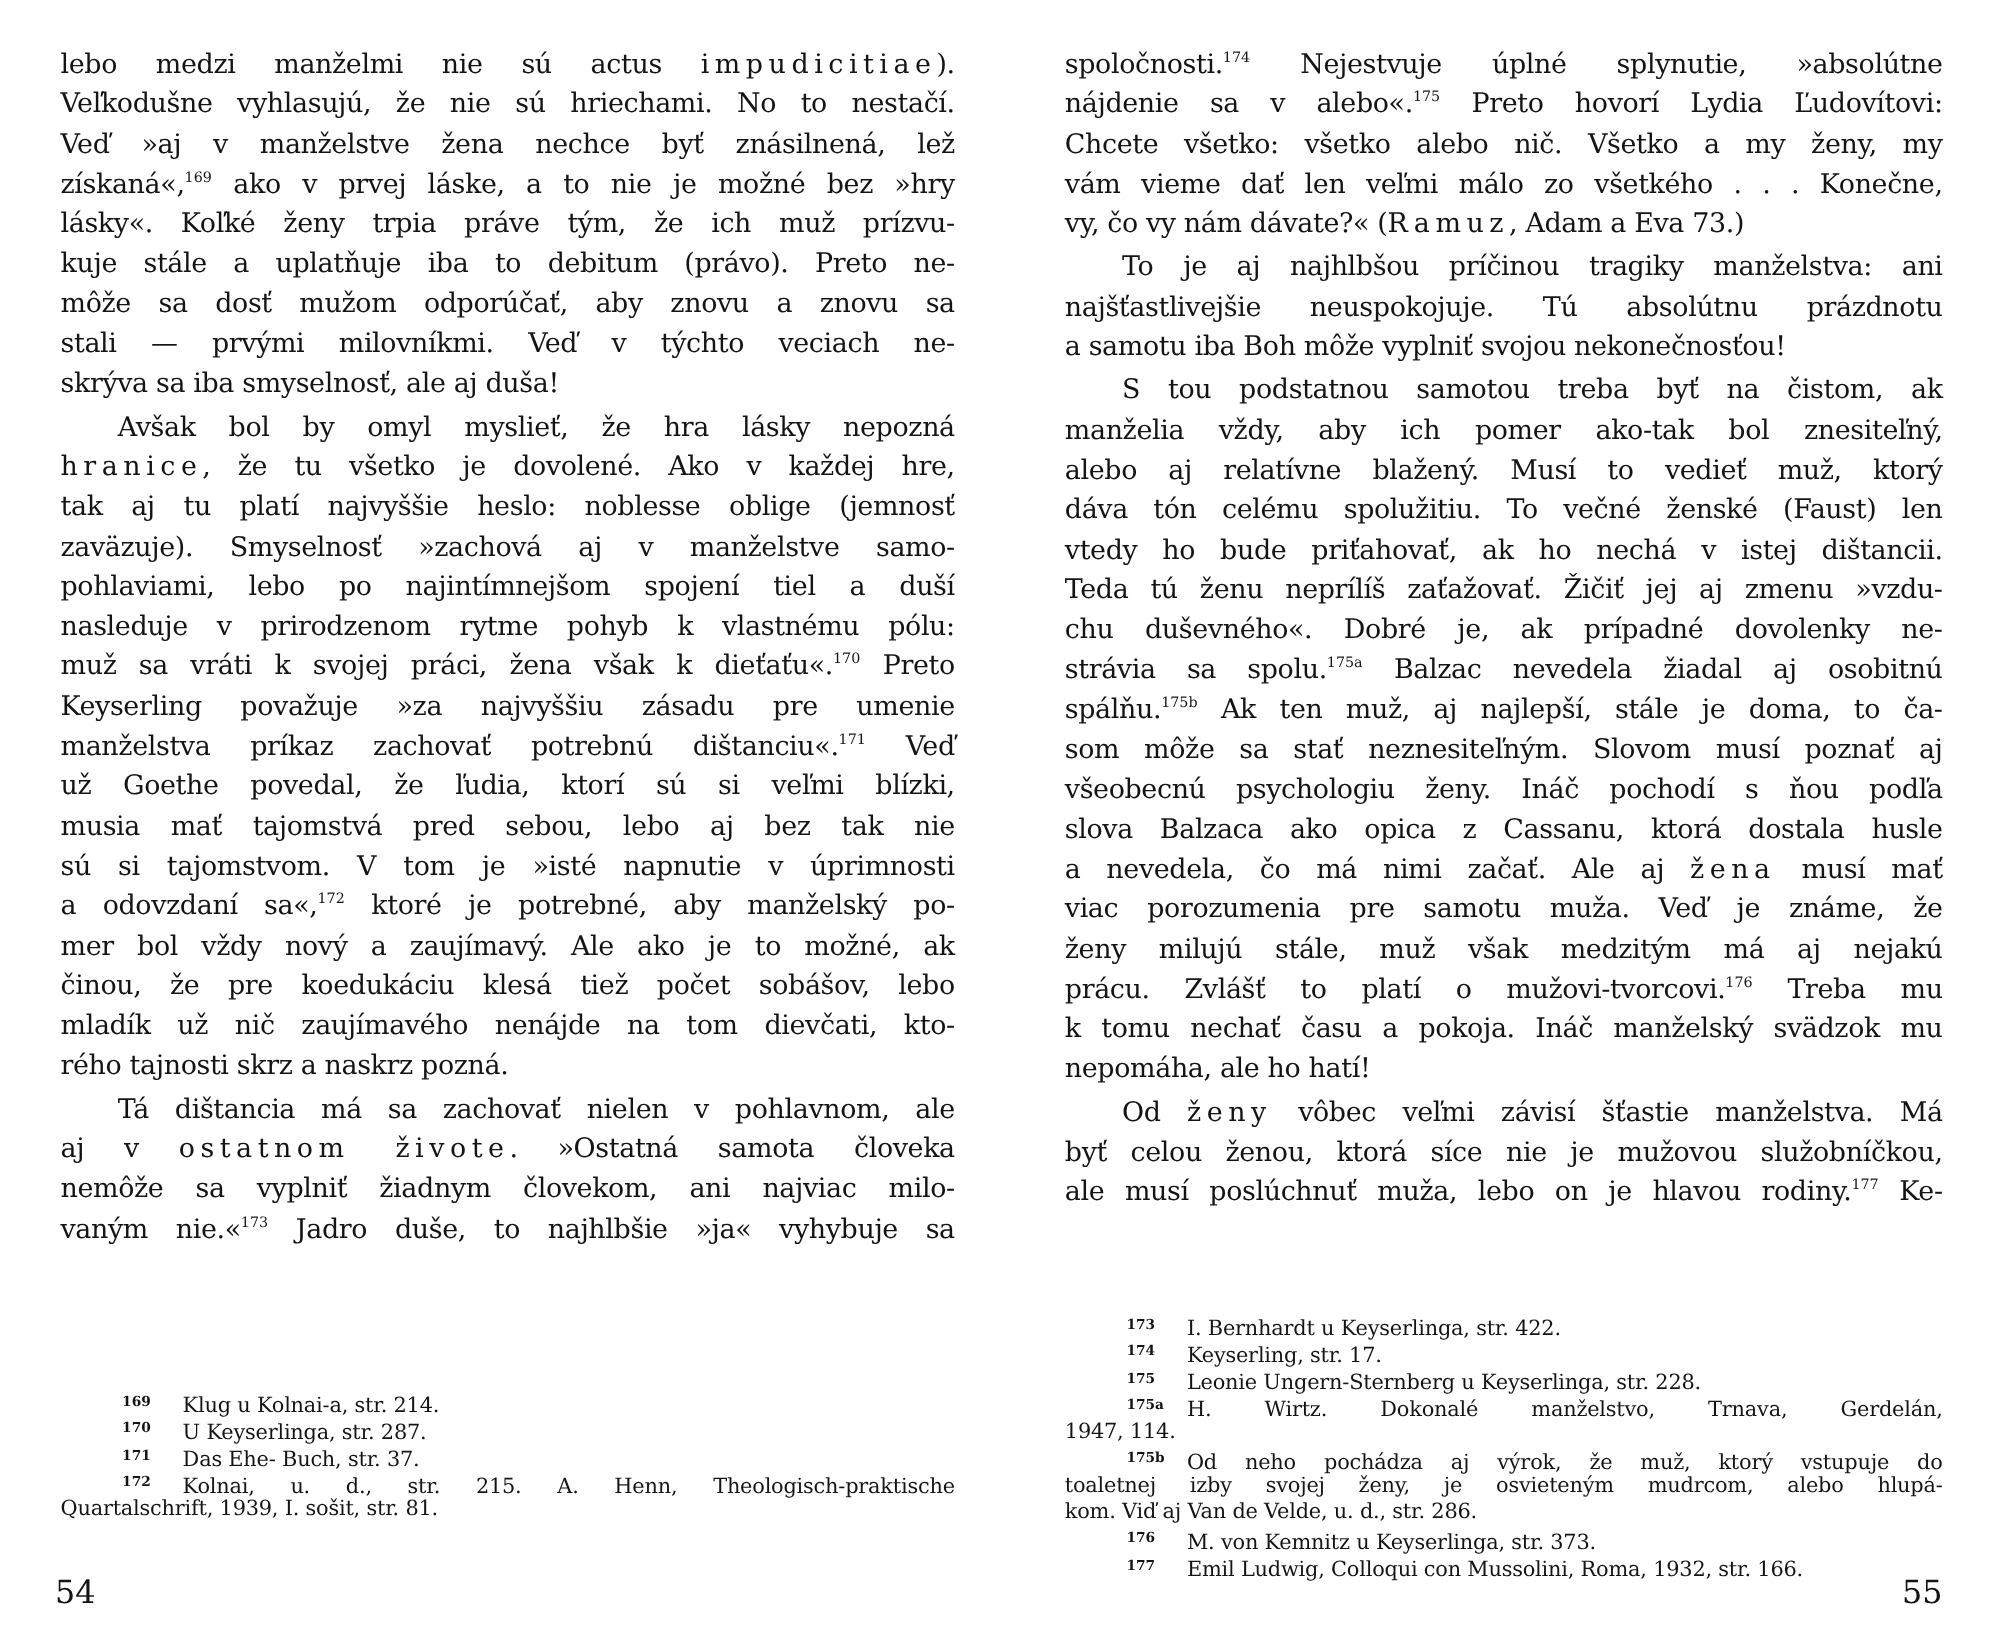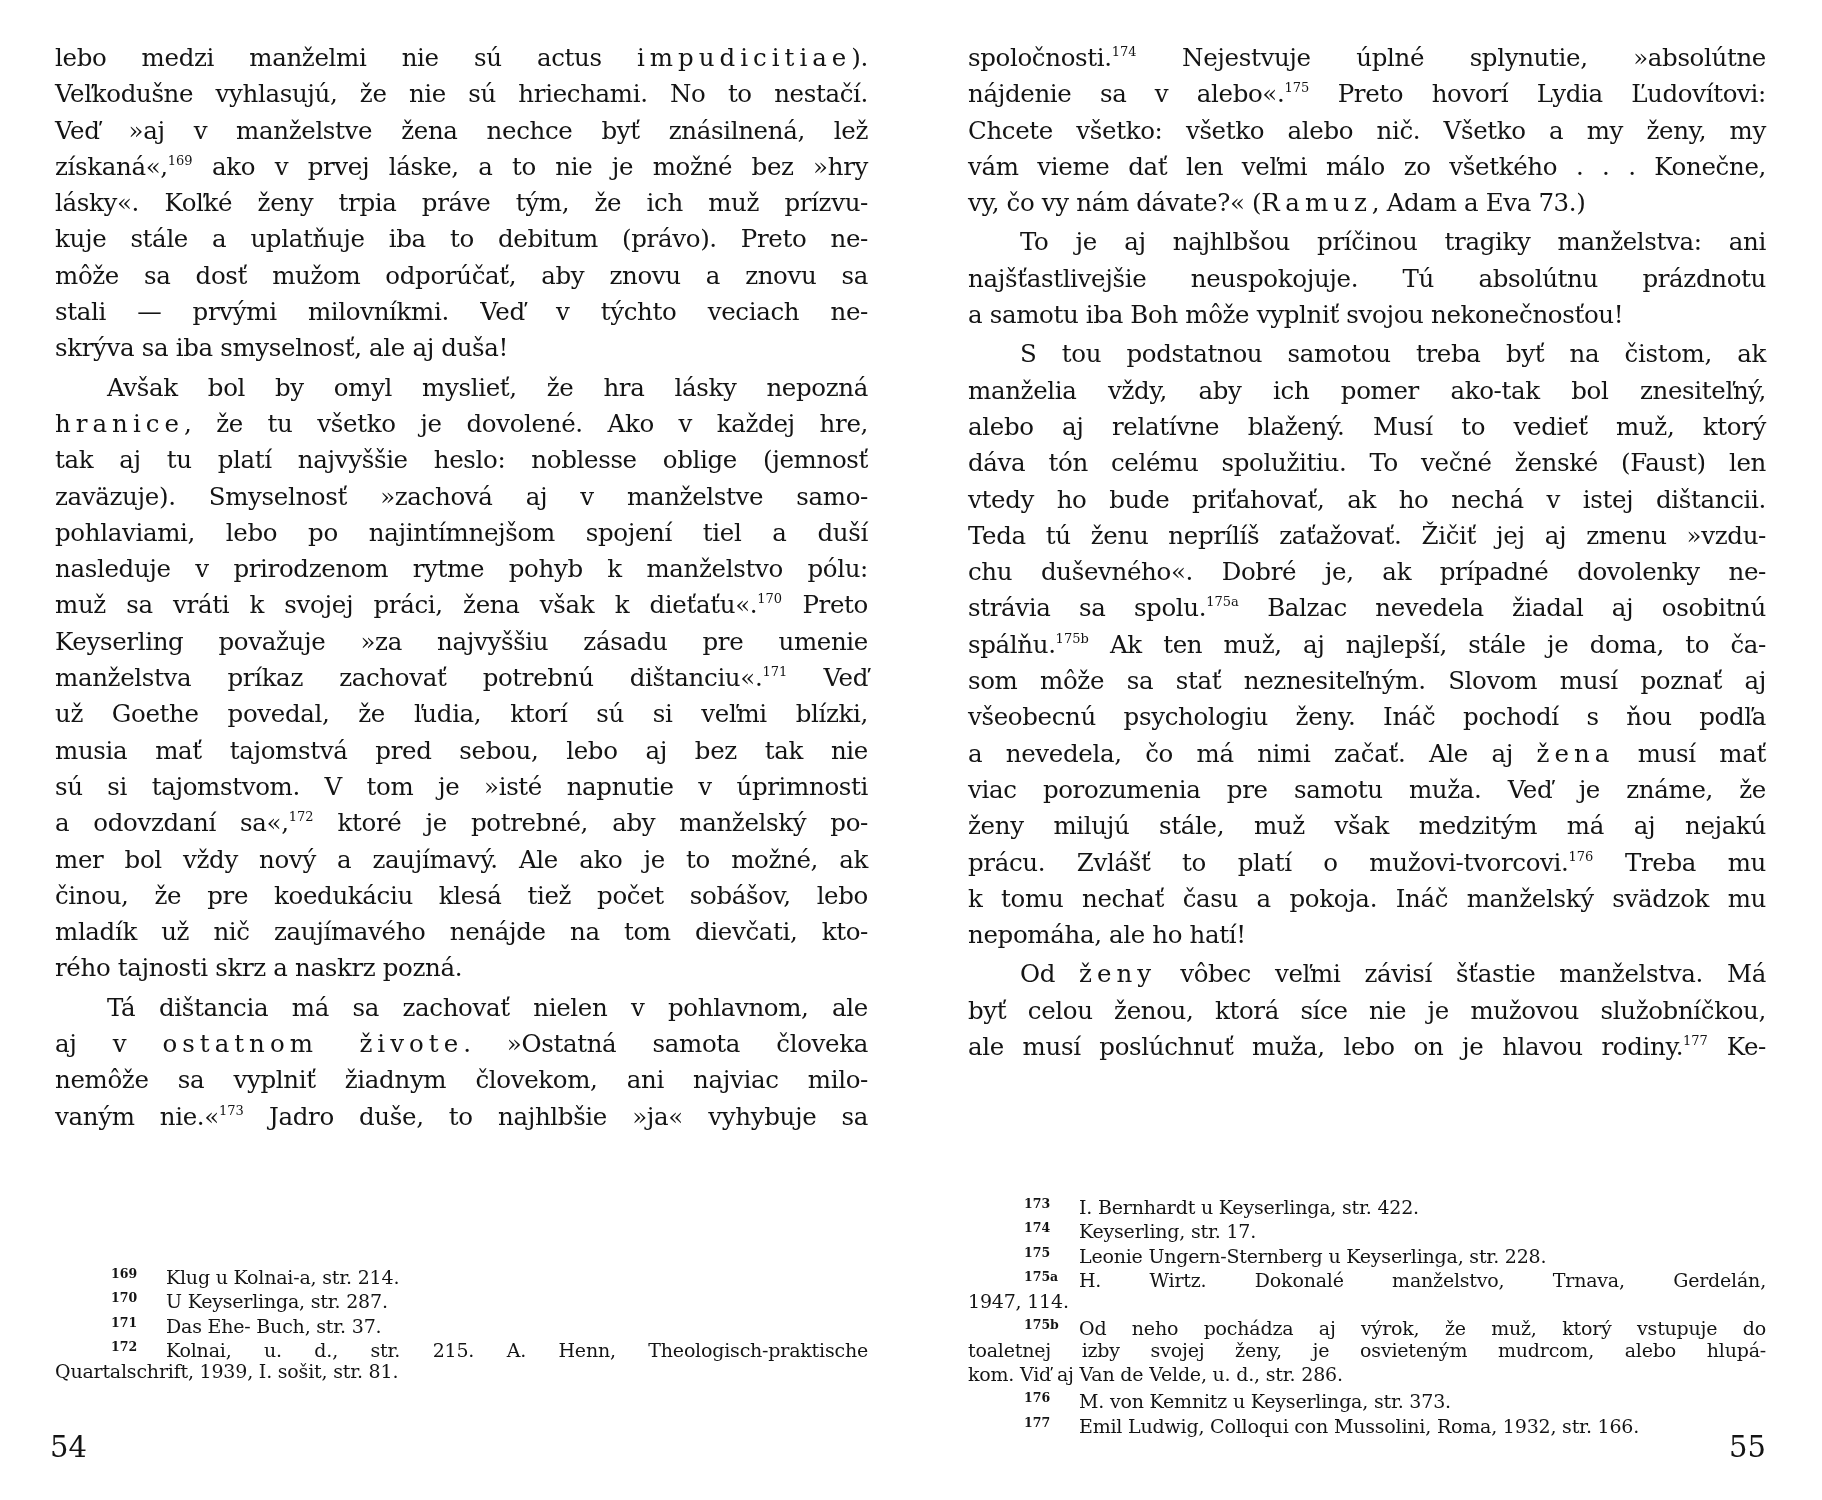--- a/index.html
+++ b/index.html
@@ -72,21 +72,21 @@
       <div class="line"><span>lásky«. Koľké ženy trpia práve tým, že ich muž prízvu-</span></div>
       <div class="line"><span>kuje stále a uplatňuje iba to debitum (právo). Preto ne-</span></div>
       <div class="line"><span>môže sa dosť mužom odporúčať, aby znovu a znovu sa</span></div>
       <div class="line"><span>stali — prvými milovníkmi. Veď v týchto veciach ne-</span></div>
       <div class="line last"><span>skrýva sa iba smyselnosť, ale aj duša!</span></div>
       <div class="line indent gap"><span>Avšak bol by omyl myslieť, že hra lásky nepozná</span></div>
       <div class="line"><span class="spaced">hranice</span><span>, že tu všetko je dovolené. Ako v každej hre,</span></div>
       <div class="line"><span>tak aj tu platí najvyššie heslo: noblesse oblige (jemnosť</span></div>
       <div class="line"><span>zaväzuje). Smyselnosť »zachová aj v manželstve samo-</span></div>
       <div class="line"><span>pohlaviami, lebo po najintímnejšom spojení tiel a duší</span></div>
-      <div class="line"><span>nasleduje v prirodzenom rytme pohyb k manželstvo pólu:</span></div>
+      <div class="line"><span>nasleduje v prirodzenom rytme pohyb k vlastnému pólu:</span></div>
       <div class="line"><span>muž sa vráti k svojej práci, žena však k dieťaťu«.</span><sup class="fn">170</sup><span> Preto</span></div>
       <div class="line"><span>Keyserling považuje »za najvyššiu zásadu pre umenie</span></div>
       <div class="line"><span>manželstva príkaz zachovať potrebnú dištanciu«.</span><sup class="fn">171</sup><span> Veď</span></div>
       <div class="line"><span>už Goethe povedal, že ľudia, ktorí sú si veľmi blízki,</span></div>
       <div class="line"><span>musia mať tajomstvá pred sebou, lebo aj bez tak nie</span></div>
       <div class="line"><span>sú si tajomstvom. V tom je »isté napnutie v úprimnosti</span></div>
       <div class="line"><span>a odovzdaní sa«,</span><sup class="fn">172</sup><span> ktoré je potrebné, aby manželský po-</span></div>
       <div class="line"><span>mer bol vždy nový a zaujímavý. Ale ako je to možné, ak</span></div>
       <div class="line"><span>činou, že pre koedukáciu klesá tiež počet sobášov, lebo</span></div>
       <div class="line"><span>mladík už nič zaujímavého nenájde na tom dievčati, kto-</span></div>
@@ -120,20 +120,21 @@
       <div class="line"><span>manželia vždy, aby ich pomer ako-tak bol znesiteľný,</span></div>
       <div class="line"><span>alebo aj relatívne blažený. Musí to vedieť muž, ktorý</span></div>
       <div class="line"><span>dáva tón celému spolužitiu. To večné ženské (Faust) len</span></div>
       <div class="line"><span>vtedy ho bude priťahovať, ak ho nechá v istej dištancii.</span></div>
       <div class="line"><span>Teda tú ženu neprílíš zaťažovať. Žičiť jej aj zmenu »vzdu-</span></div>
       <div class="line"><span>chu duševného«. Dobré je, ak prípadné dovolenky ne-</span></div>
       <div class="line"><span>strávia sa spolu.</span><sup class="fn">175a</sup><span> Balzac nevedela žiadal aj osobitnú</span></div>
       <div class="line"><span>spálňu.</span><sup class="fn">175b</sup><span> Ak ten muž, aj najlepší, stále je doma, to ča-</span></div>
       <div class="line"><span>som môže sa stať neznesiteľným. Slovom musí poznať aj</span></div>
       <div class="line"><span>všeobecnú psychologiu ženy. Ináč pochodí s ňou podľa</span></div>
+      <div class="line"><span>slova Balzaca ako opica z Cassanu, ktorá dostala husle</span></div>
       <div class="line"><span>a nevedela, čo má nimi začať. Ale aj </span><span class="spaced">žena</span><span> musí mať</span></div>
       <div class="line"><span>viac porozumenia pre samotu muža. Veď je známe, že</span></div>
       <div class="line"><span>ženy milujú stále, muž však medzitým má aj nejakú</span></div>
       <div class="line"><span>prácu. Zvlášť to platí o mužovi-tvorcovi.</span><sup class="fn">176</sup><span> Treba mu</span></div>
       <div class="line"><span>k tomu nechať času a pokoja. Ináč manželský svädzok mu</span></div>
       <div class="line last"><span>nepomáha, ale ho hatí!</span></div>
       <div class="line indent gap"><span>Od </span><span class="spaced">ženy</span><span> vôbec veľmi závisí šťastie manželstva. Má</span></div>
       <div class="line"><span>byť celou ženou, ktorá síce nie je mužovou služobníčkou,</span></div>
       <div class="line"><span>ale musí poslúchnuť muža, lebo on je hlavou rodiny.</span><sup class="fn">177</sup><span> Ke-</span></div>
     </div>

